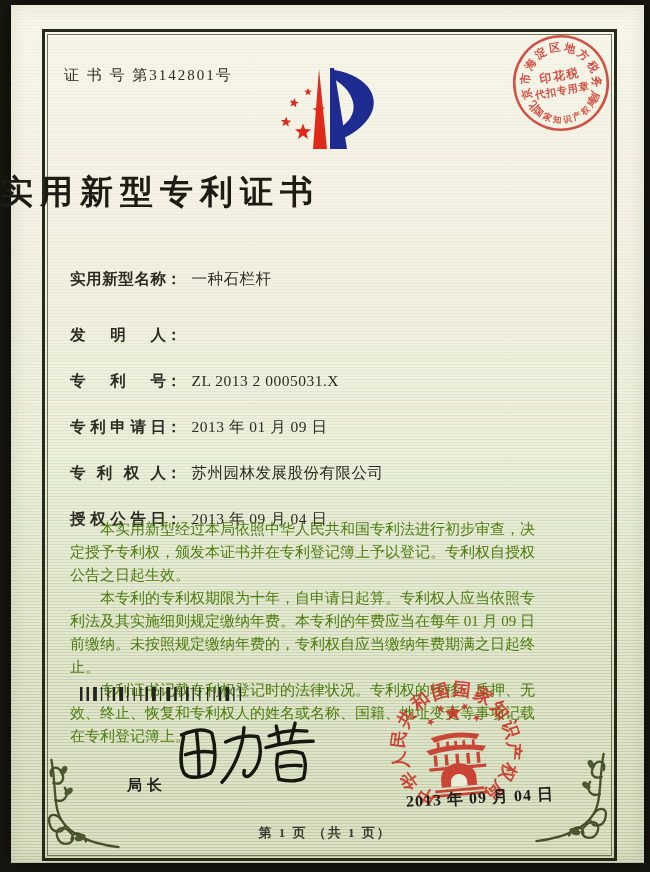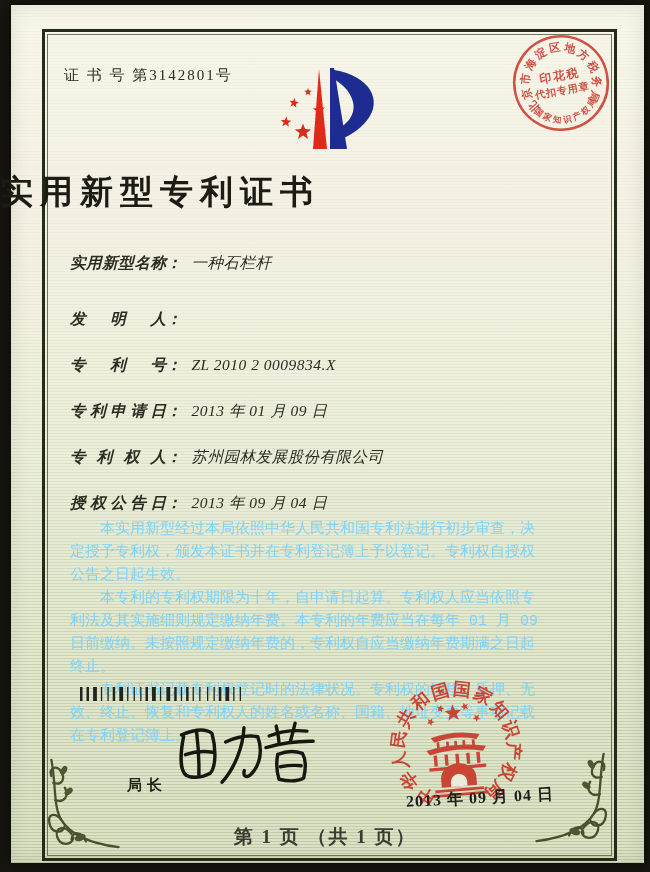--- a/index.html
+++ b/index.html
@@ -14,36 +14,36 @@
          mask-image:linear-gradient(180deg,rgba(0,0,0,.10) 0%,rgba(0,0,0,.18) 30%,rgba(0,0,0,.45) 55%,rgba(0,0,0,.85) 80%,#000 100%);}
   .frame{position:absolute;left:42px;top:29px;width:569px;height:826px;border:3px solid #262a1a;}
   .frame::before{content:"";position:absolute;inset:2px;border:1px solid #70755a;}
   .ornament{position:absolute;width:78px;height:96px;}
   .ornament.left{left:45px;top:756px;}
   .ornament.right{left:532px;top:750px;transform:scaleX(-1);}
   .cert-no{position:absolute;left:64px;top:66px;font-size:15px;letter-spacing:2px;color:#2c2c24;font-weight:400;}
   .logo{position:absolute;left:272px;top:60px;width:115px;height:107px;}
   .title{position:absolute;left:0;top:170px;width:650px;text-align:left;font-size:33px;font-weight:bold;
          letter-spacing:7px;color:#1c1c15;}
-  .fields{position:absolute;left:70px;top:240px;width:500px;font-style:italic;}
+  .fields{position:absolute;left:70px;top:256px;width:500px;}
   .field{display:flex;align-items:center;height:46px;font-size:15.5px;color:#2b2b22;}
   .field:first-child{margin-bottom:10px;}
   .flabel{display:inline-block;width:96px;text-align:justify;text-align-last:justify;font-weight:600;}
   .fcolon{margin-right:10px;font-weight:600;}
   .fvalue{letter-spacing:.5px;}
-  .paras{position:absolute;left:70px;top:518px;width:478px;font-size:15px;line-height:23px;color:#7dd3fc;font-family:Liberation Mono, monospace;}
+  .paras{position:absolute;left:70px;top:518px;width:478px;font-size:15px;line-height:23px;color:#4d7c0f;}
   .paras p{margin:0;text-indent:2em;}
   .barcode{position:absolute;left:80px;top:687px;width:168px;height:14px;}
   .director{position:absolute;left:127px;top:740px;font-size:15px;letter-spacing:5px;color:#23231c;font-weight:600;margin-top:36px;}
   .signature{position:absolute;left:168px;top:716px;width:168px;height:76px;transform:rotate(-3deg);}
   .seal-main{position:absolute;left:388px;top:679px;width:136px;height:136px;transform:rotate(-5deg);opacity:.93;}
   .date-stamp{position:absolute;left:406px;top:788px;font-size:16px;font-weight:bold;color:#1d1d1a;
               letter-spacing:1px;transform:rotate(-3deg);}
   .seal-tax{position:absolute;left:510px;top:32px;width:102px;height:102px;transform:rotate(-10deg);opacity:.88;}
-  .footer{position:absolute;left:0;top:824px;width:650px;text-align:center;font-size:19px;
+  .footer{position:absolute;left:0;top:824px;width:650px;text-align:center;font-size:13px;
           letter-spacing:2px;color:#3a3a30;font-weight:600;}
   .visually-hidden{position:absolute;width:1px;height:1px;overflow:hidden;clip:rect(0 0 0 0);}
   svg{display:block;}
 </style>
 </head>
 <body>
 
 <div class="page">
   <div class="paper"></div>
   <div class="guilloche"></div>
@@ -103,21 +103,21 @@
       <span class="fcolon">：</span>
       <span class="fvalue">一种石栏杆</span>
     </div>
     <div class="field">
       <span class="flabel">发明人</span>
       <span class="fcolon">：</span>
     </div>
     <div class="field">
       <span class="flabel">专利号</span>
       <span class="fcolon">：</span>
-      <span class="fvalue">ZL 2010 2 0009834.X</span>
+      <span class="fvalue">ZL 2013 2 0005031.X</span>
     </div>
     <div class="field">
       <span class="flabel">专利申请日</span>
       <span class="fcolon">：</span>
       <span class="fvalue">2013 年 01 月 09 日</span>
     </div>
     <div class="field">
       <span class="flabel">专利权人</span>
       <span class="fcolon">：</span>
       <span class="fvalue">苏州园林发展股份有限公司</span>

